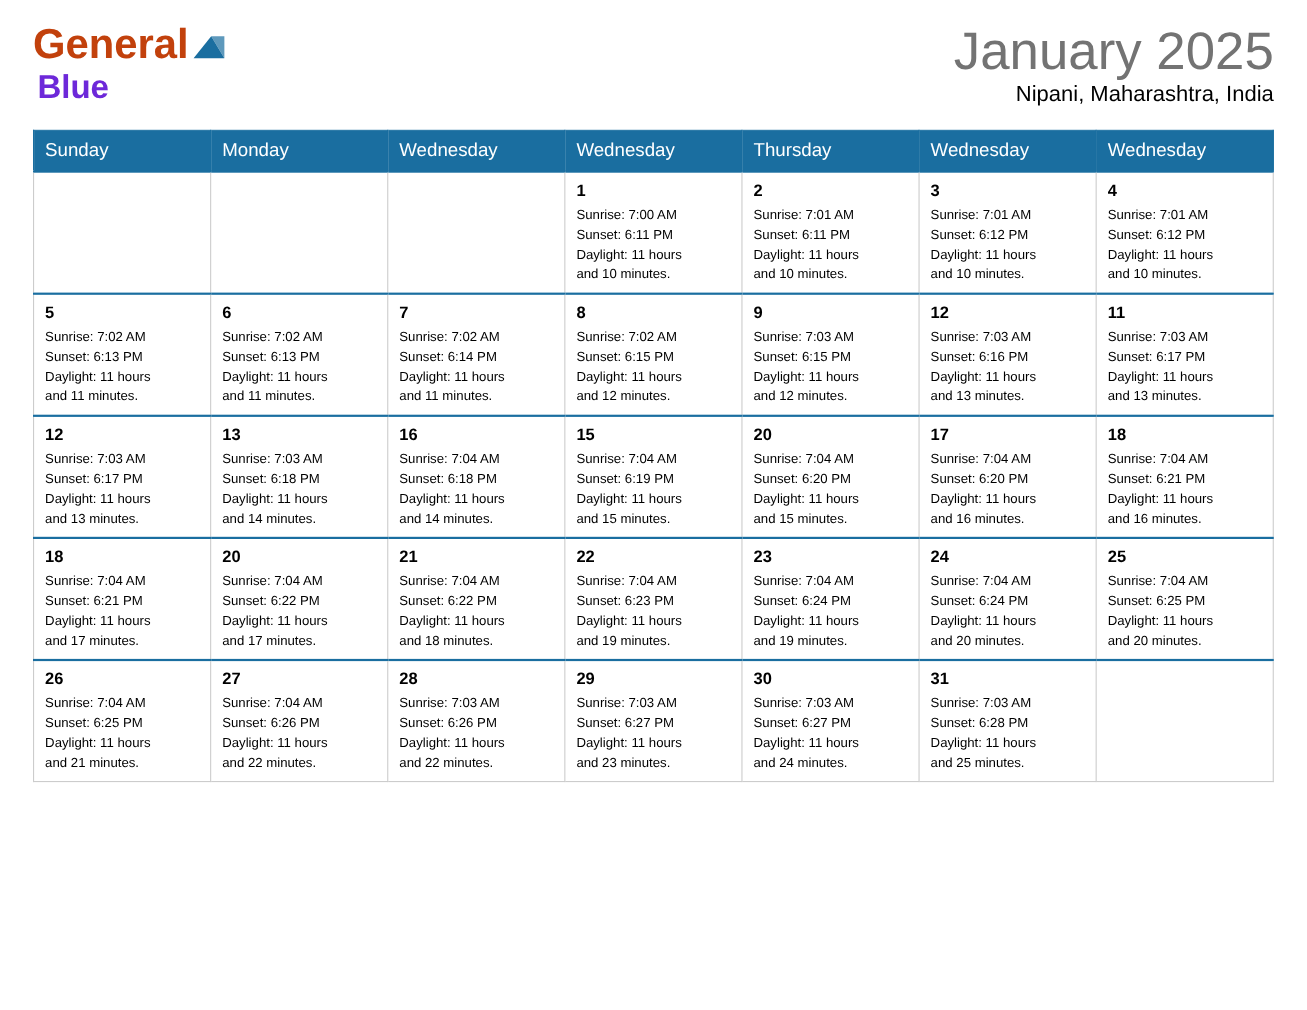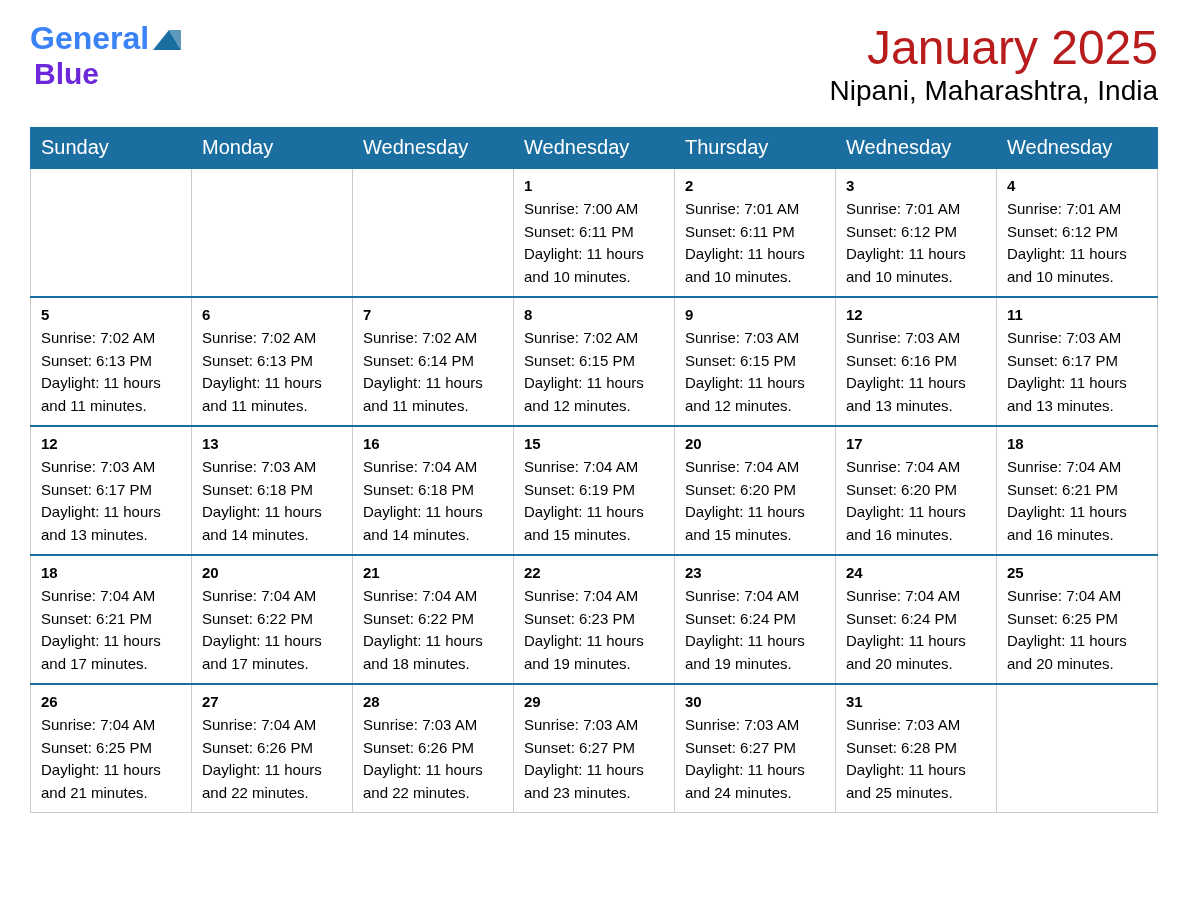--- a/index.html
+++ b/index.html
@@ -16,35 +16,35 @@
       justify-content: space-between;
       align-items: flex-start;
       margin-bottom: 20px;
     }
     .title-block {
       text-align: right;
     }
     .calendar-title {
       font-size: 48px;
       font-weight: normal;
-      color: #b91c1c;
+      color: #737373;
     }
     .calendar-subtitle {
-      font-size: 28px;
+      font-size: 20px;
       color: #000;
     }
     .calendar {
       width: 100%;
       border-collapse: collapse;
       border: 1px solid #aaa;
     }
     .calendar th {
       background-color: #1a6ea0;
       color: #ffffff;
-      font-size: 20px;
+      font-size: 17px;
       font-weight: normal;
       padding: 8px 10px;
       border: 1px solid #1a6ea0;
       text-align: left;
     }
     .calendar td {
       vertical-align: top;
       padding: 8px 10px;
       border: 1px solid #cccccc;
       width: 14.28%;
@@ -52,21 +52,21 @@
       font-size: 13px;
       color: #000;
     }
     .day-number {
       font-size: 15px;
       font-weight: bold;
       margin-bottom: 4px;
       color: #000;
     }
     .day-info {
-      font-size: 15px;
+      font-size: 12px;
       color: #000;
       line-height: 1.5;
     }
     .empty-cell {
       background: #fff;
     }
     tr.week-row td {
       border-top: 2px solid #1a6ea0;
     }
     
@@ -79,21 +79,21 @@
       display: flex;
       align-items: center;
     }
   </style>
 </head>
 <body>
 
 <div class="header">
   <div class="logo-wrapper">
     <div class="logo-line1">
-      <span style="font-size:32px;font-weight:bold;color:#3b82f6;">General</span>
+      <span style="font-size:38px;font-weight:bold;color:#c2410c;">General</span>
       <svg width="32" height="26" viewBox="0 0 32 26" style="margin:0 2px;vertical-align:middle;">
         <polygon points="2,24 18,4 30,24" fill="#1a6ea0"></polygon>
         <polygon points="18,4 30,4 30,24" fill="#1a6ea0" opacity="0.7"></polygon>
       </svg>
     </div>
     <div>
       <span style="font-size:30px;font-weight:bold;color:#6d28d9;margin-left:4px;">Blue</span>
     </div>
   </div>
   <div class="title-block">

